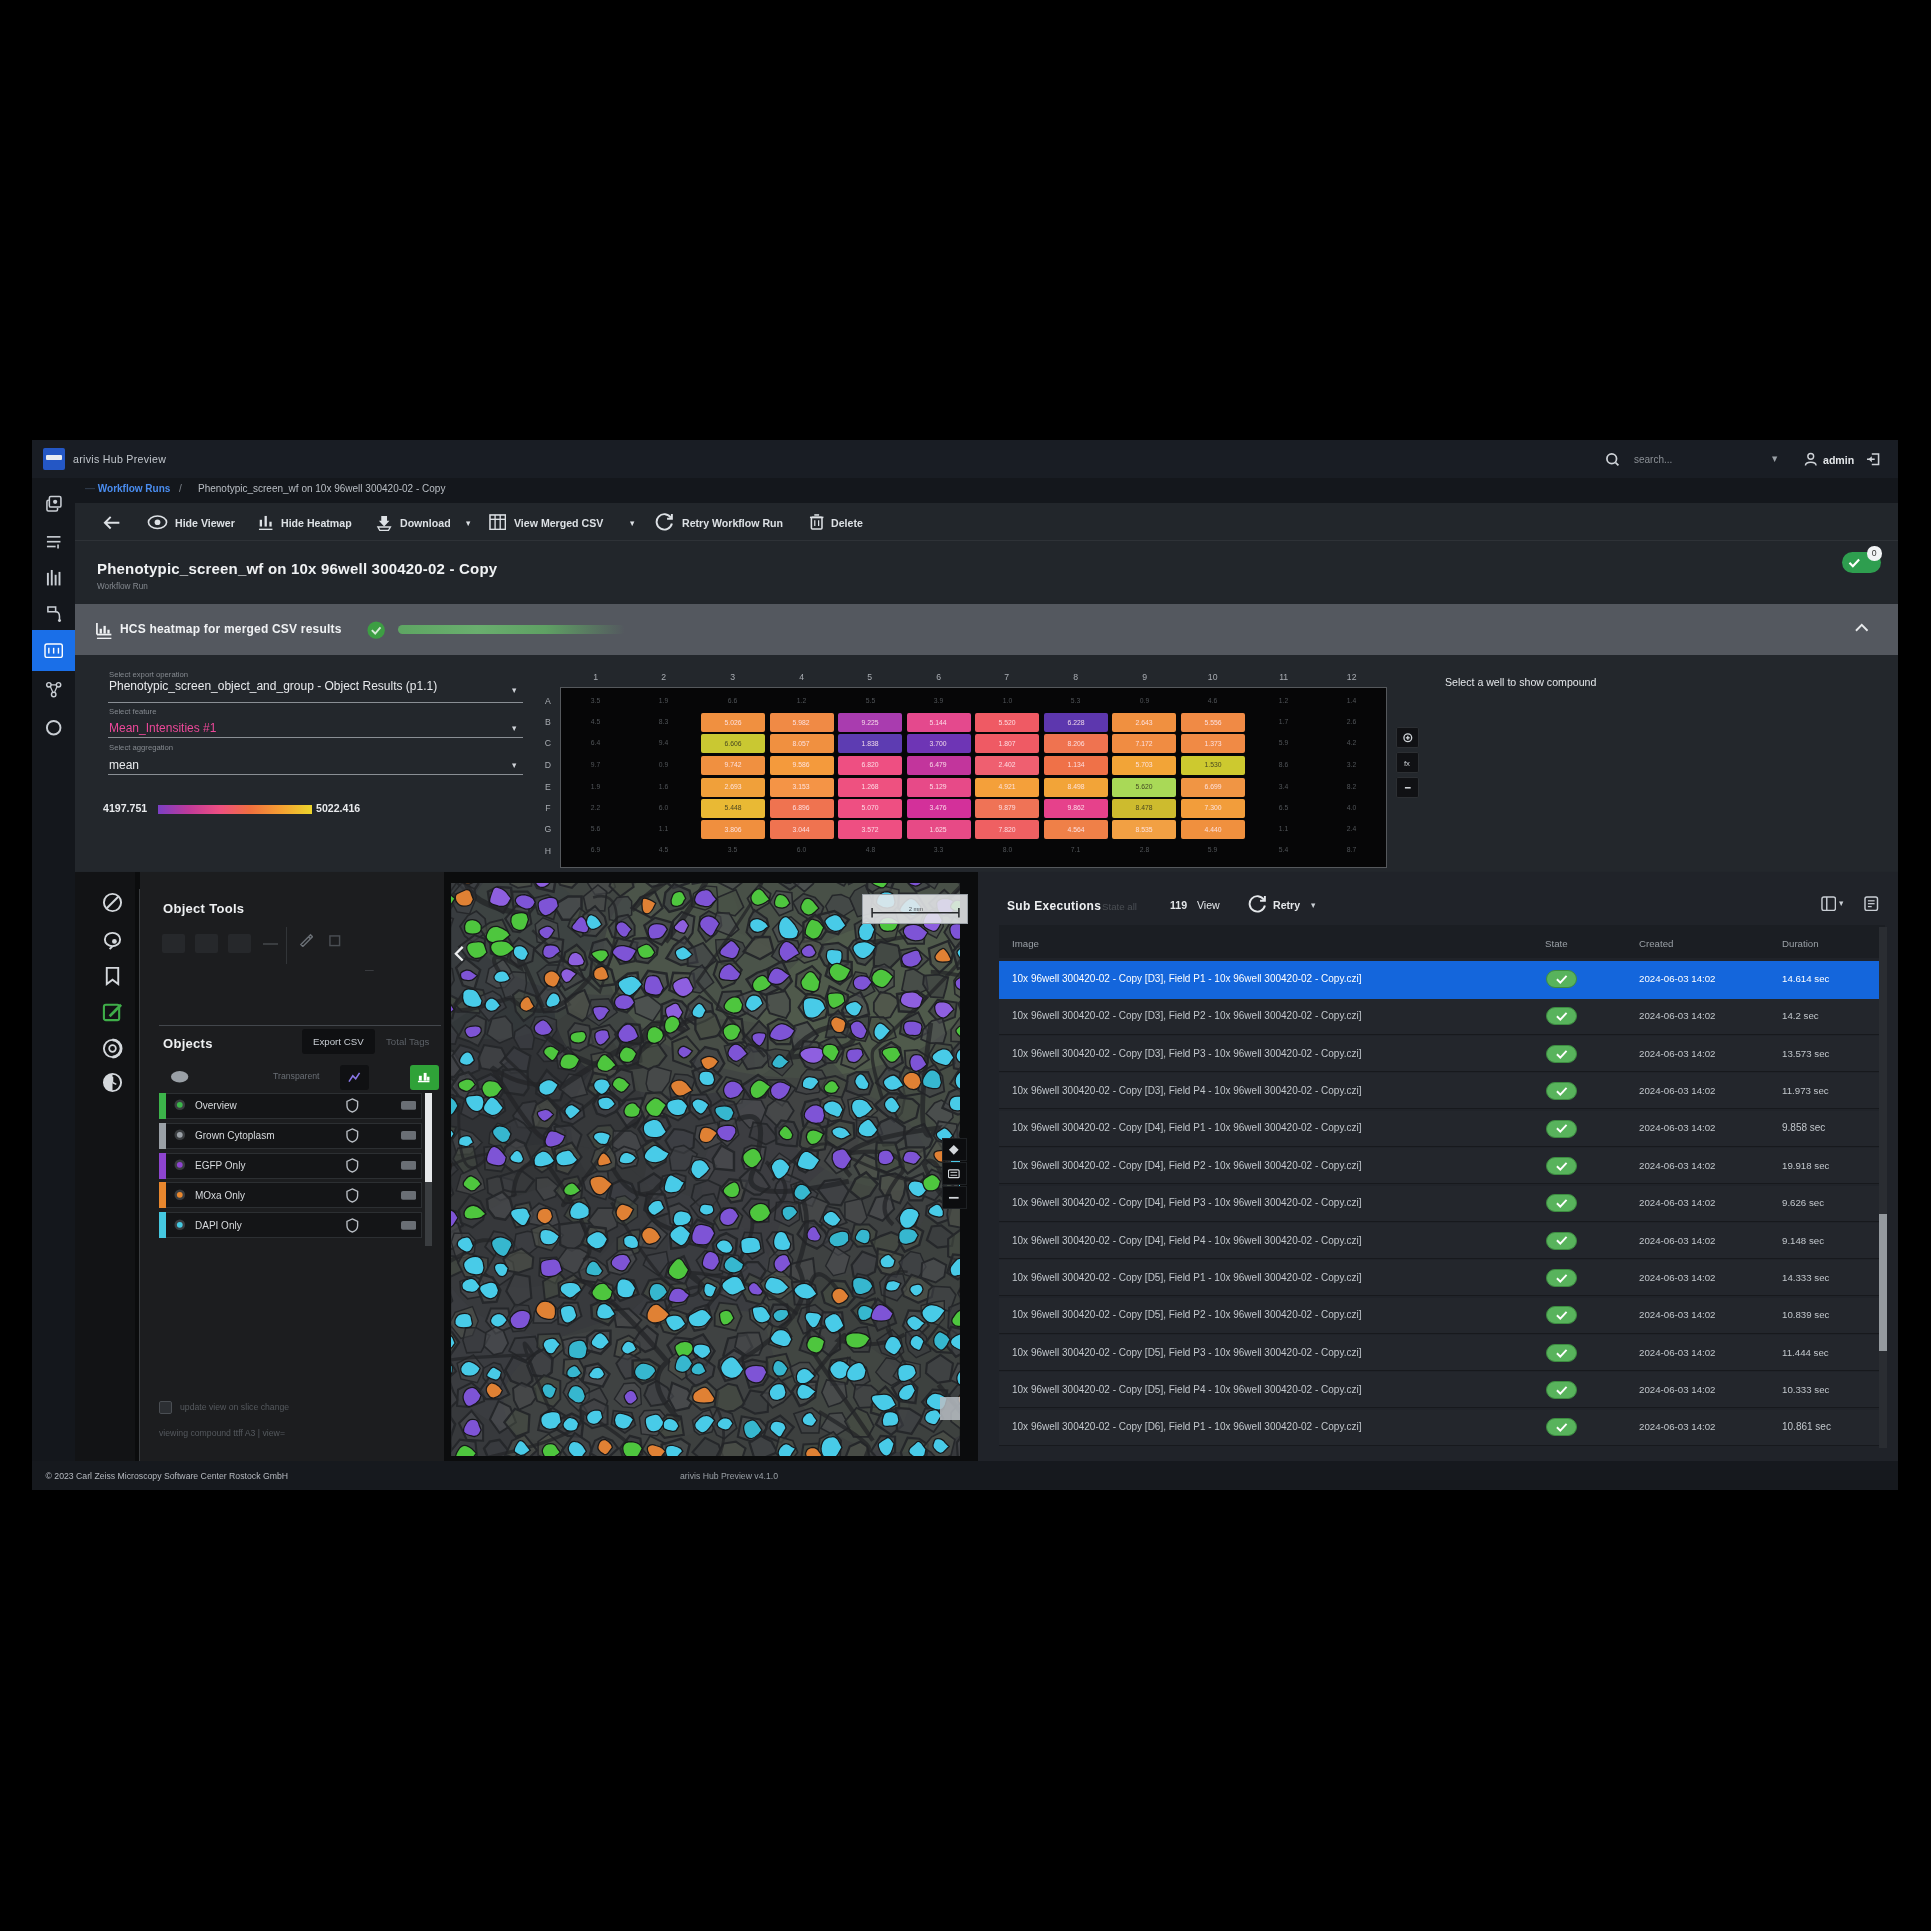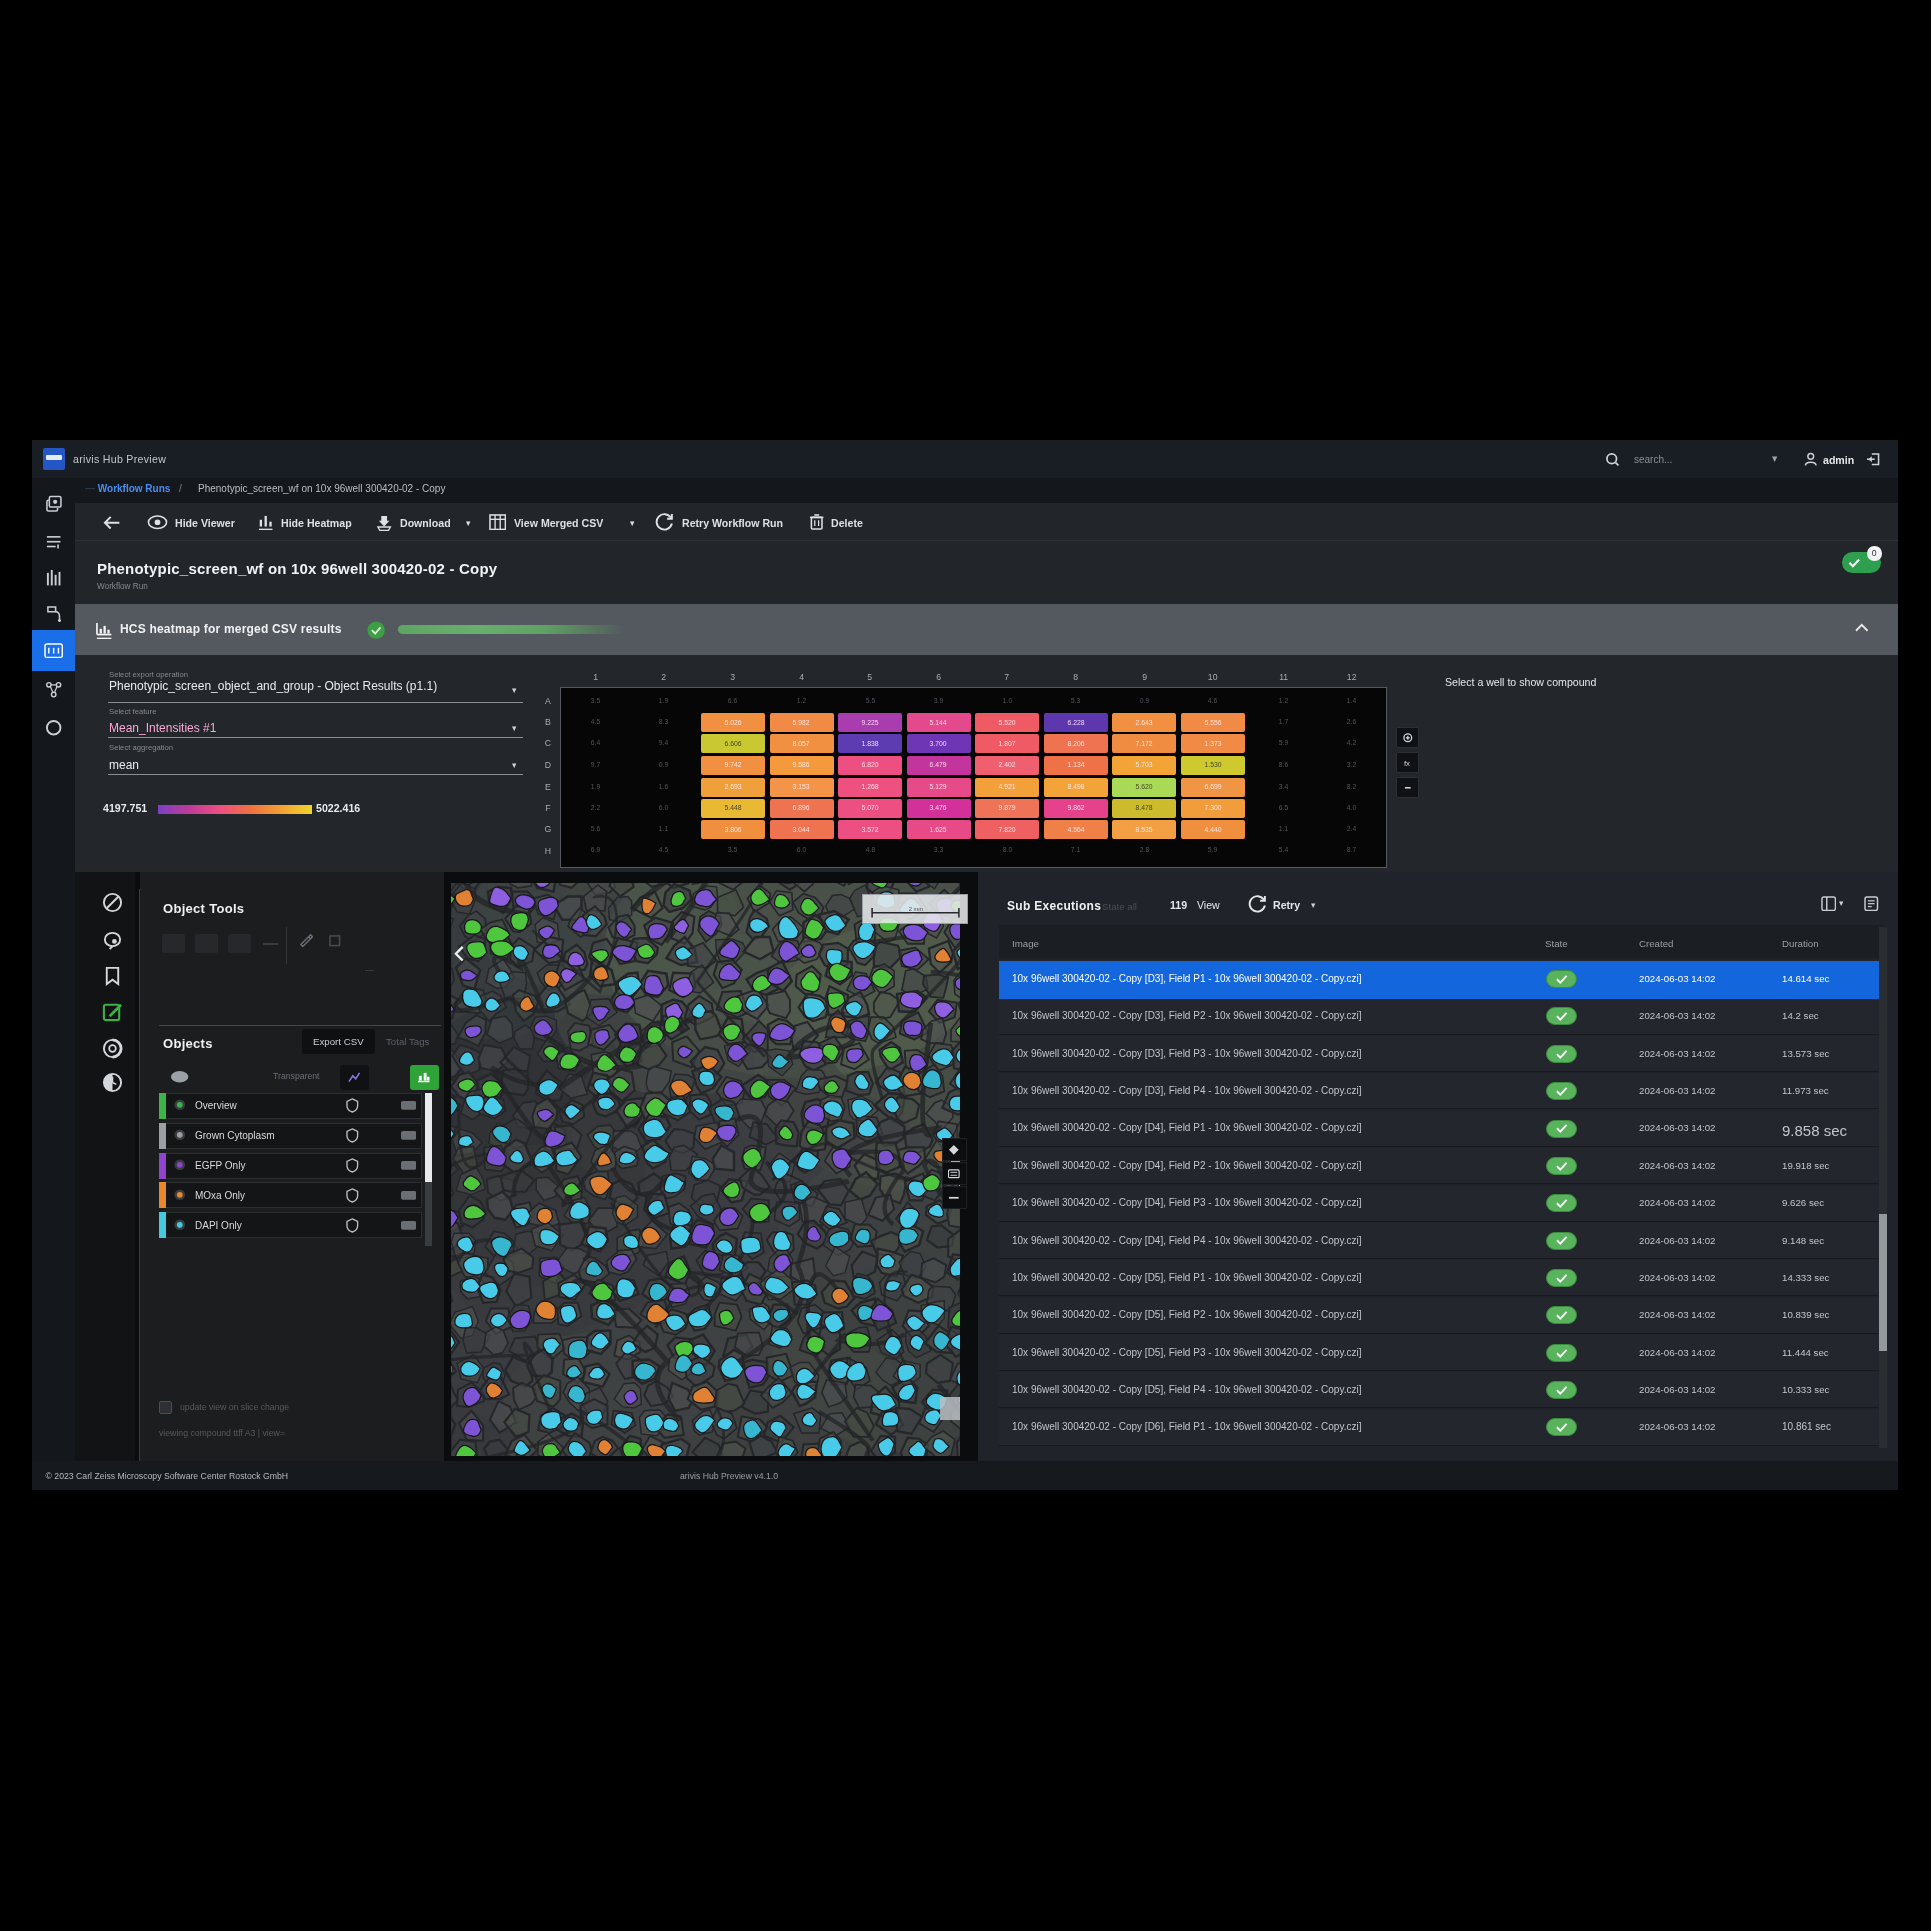--- a/index.html
+++ b/index.html
@@ -140,21 +140,21 @@
 <div class="abs" style="left:366px;top:185px;width:227px;height:8.7px;border-radius:4.8px;background:linear-gradient(90deg,#5fae63 0%,#6cb870 35%,#60a964 65%,rgba(95,160,99,0) 100%);opacity:.9;"></div>
 <svg class="abs" style="left:1823px;top:183px;" width="13.5" height="8.7" viewBox="0 0 14 9">
       <path d="M1 8 L7 2 L13 8" fill="none" stroke="#e8eaec" stroke-width="2"></path>
     </svg>
 <div class="abs" style="left:43px;top:215px;width:1823px;height:216px;background:#23272c;"></div>
 <div class="t" style="left:77px;top:230px;font-size:7.7px;color:#858a90;font-weight:400;">Select export operation</div>
 <div class="t" style="left:77px;top:239px;font-size:12px;color:#e8eaed;font-weight:400;">Phenotypic_screen_object_and_group - Object Results (p1.1)</div>
 <div class="abs" style="left:76px;top:262px;width:415px;height:1px;background:#8a8f95;"></div>
 <div class="t" style="left:480px;top:245px;font-size:8.7px;color:#cfd3d8;font-weight:400;">▾</div>
 <div class="t" style="left:77px;top:267px;font-size:7.7px;color:#858a90;font-weight:400;">Select feature</div>
-<div class="t" style="left:77px;top:281px;font-size:12px;color:#f9a8d4;font-weight:400;text-align:right;">Mean_Intensities #1</div>
+<div class="t" style="left:77px;top:281px;font-size:12px;color:#ec4899;font-weight:400;text-align:right;">Mean_Intensities #1</div>
 <div class="abs" style="left:76px;top:297px;width:415px;height:1px;background:#8a8f95;"></div>
 <div class="t" style="left:480px;top:283px;font-size:8.7px;color:#cfd3d8;font-weight:400;">▾</div>
 <div class="t" style="left:77px;top:303px;font-size:7.7px;color:#858a90;font-weight:400;">Select aggregation</div>
 <div class="t" style="left:77px;top:318px;font-size:12px;color:#e8eaed;font-weight:400;">mean</div>
 <div class="abs" style="left:76px;top:334px;width:415px;height:1px;background:#8a8f95;"></div>
 <div class="t" style="left:480px;top:320px;font-size:8.7px;color:#cfd3d8;font-weight:400;">▾</div>
 <div class="t" style="left:71px;top:362px;font-size:10.6px;color:#e8eaed;font-weight:700;">4197.751</div>
 <div class="abs" style="left:126px;top:365px;width:154px;height:8.7px;background:linear-gradient(90deg,#7b3fc4,#c03a9a,#ee4f82,#f0703f,#f5a032,#ecd52c);"></div>
 <div class="t" style="left:284px;top:362px;font-size:10.6px;color:#e8eaed;font-weight:700;">5022.416</div>
 <div class="abs" style="left:528px;top:247px;width:827px;height:181px;background:#060607;border:1px solid #55585c;"></div>
@@ -1481,21 +1481,21 @@
     </svg>
 <div class="t" style="left:1607px;top:645px;font-size:9.7px;color:#c2c7cc;font-weight:400;">2024-06-03 14:02</div>
 <div class="t" style="left:1750px;top:645px;font-size:9.7px;color:#c2c7cc;font-weight:400;">11.973 sec</div>
 <div class="abs" style="left:967px;top:671px;width:886px;height:36px;background:#23262c;border-bottom:1px solid #17191d;"></div>
 <div class="t" style="left:980px;top:682px;font-size:10px;color:#c2c7cc;font-weight:400;">10x 96well 300420-02 - Copy [D4], Field P1 - 10x 96well 300420-02 - Copy.czi]</div>
 <div class="abs" style="left:1514px;top:680px;width:31px;height:18.3px;background:#58b35c;border:1px solid #3c8c40;border-radius:9.7px;"></div>
 <svg class="abs" style="left:1523px;top:683px;" width="13.5" height="10.6" viewBox="0 0 14 11">
       <path d="M2 5.5 L5.5 9 L12 2" fill="none" stroke="#fff" stroke-width="2"></path>
     </svg>
 <div class="t" style="left:1607px;top:682px;font-size:9.7px;color:#c2c7cc;font-weight:400;">2024-06-03 14:02</div>
-<div class="t" style="left:1750px;top:682px;font-size:15px;color:#c2c7cc;font-weight:400;">9.858 sec</div>
+<div class="t" style="left:1750px;top:682px;font-size:10px;color:#c2c7cc;font-weight:400;">9.858 sec</div>
 <div class="abs" style="left:967px;top:708px;width:886px;height:36px;background:#23262c;border-bottom:1px solid #17191d;"></div>
 <div class="t" style="left:980px;top:720px;font-size:10px;color:#c2c7cc;font-weight:400;">10x 96well 300420-02 - Copy [D4], Field P2 - 10x 96well 300420-02 - Copy.czi]</div>
 <div class="abs" style="left:1514px;top:717px;width:31px;height:18.3px;background:#58b35c;border:1px solid #3c8c40;border-radius:9.7px;"></div>
 <svg class="abs" style="left:1523px;top:721px;" width="13.5" height="10.6" viewBox="0 0 14 11">
       <path d="M2 5.5 L5.5 9 L12 2" fill="none" stroke="#fff" stroke-width="2"></path>
     </svg>
 <div class="t" style="left:1607px;top:720px;font-size:9.7px;color:#c2c7cc;font-weight:400;">2024-06-03 14:02</div>
 <div class="t" style="left:1750px;top:720px;font-size:9.7px;color:#c2c7cc;font-weight:400;">19.918 sec</div>
 <div class="abs" style="left:967px;top:746px;width:886px;height:36px;background:#23262c;border-bottom:1px solid #17191d;"></div>
 <div class="t" style="left:980px;top:757px;font-size:10px;color:#c2c7cc;font-weight:400;">10x 96well 300420-02 - Copy [D4], Field P3 - 10x 96well 300420-02 - Copy.czi]</div>

